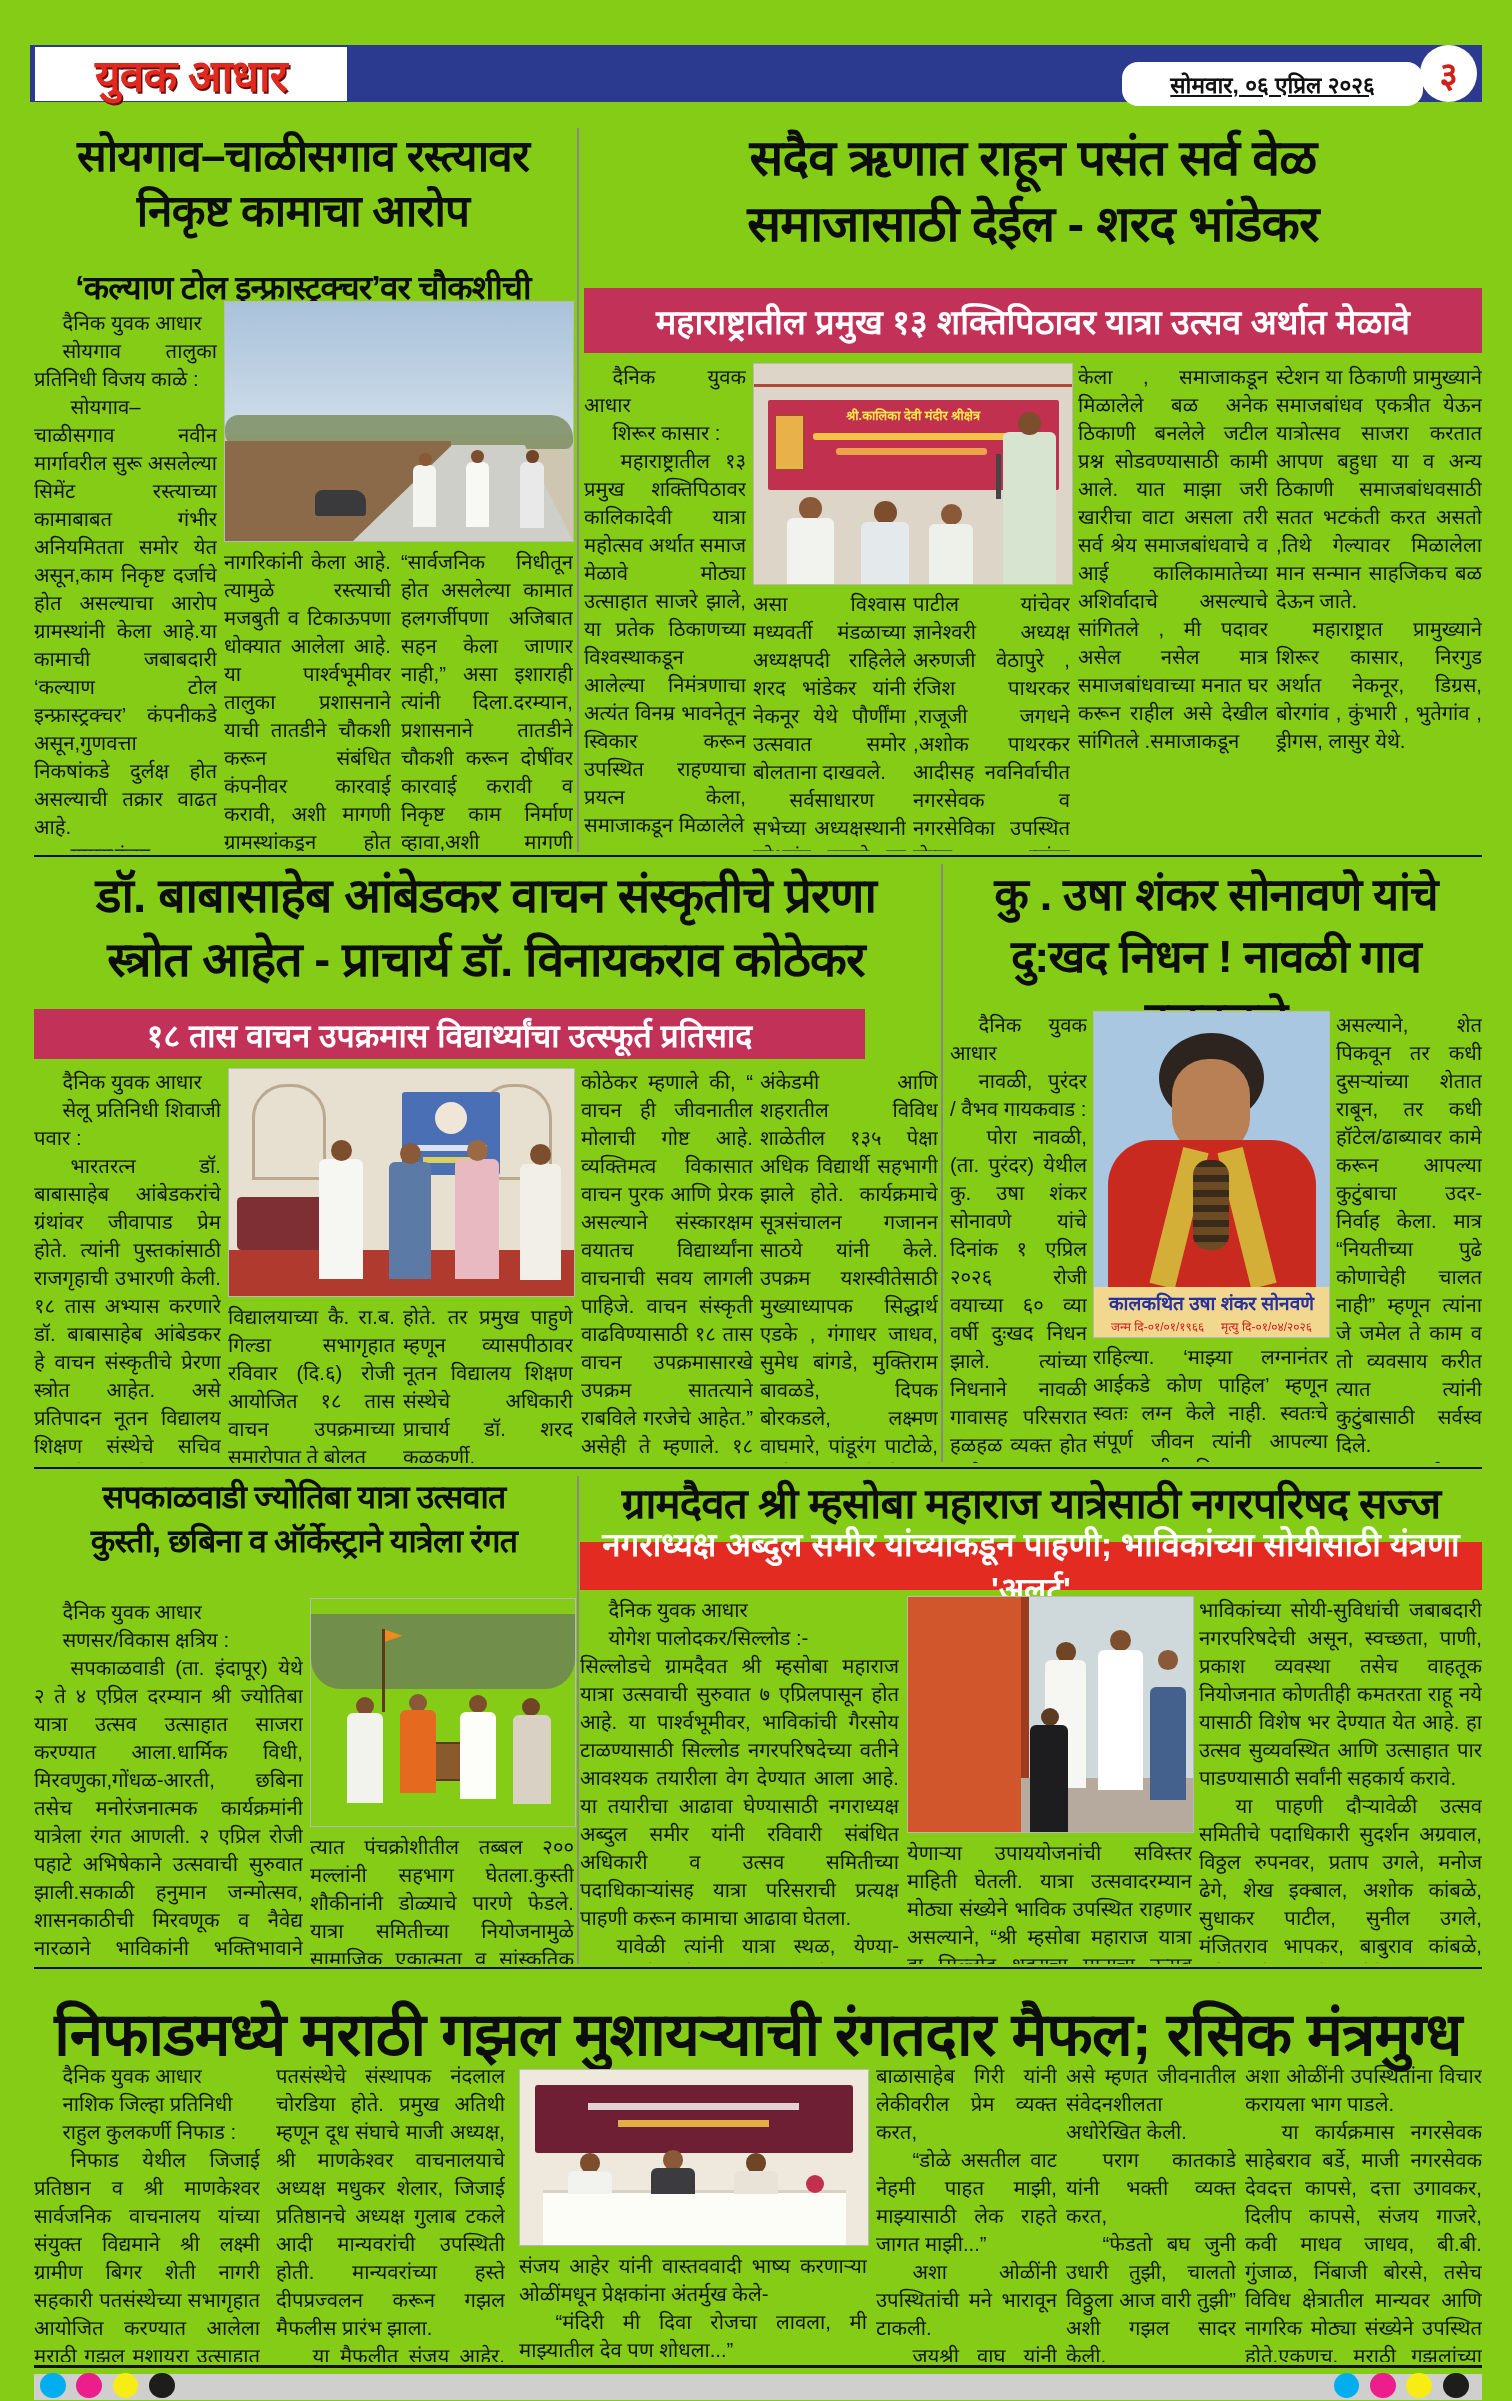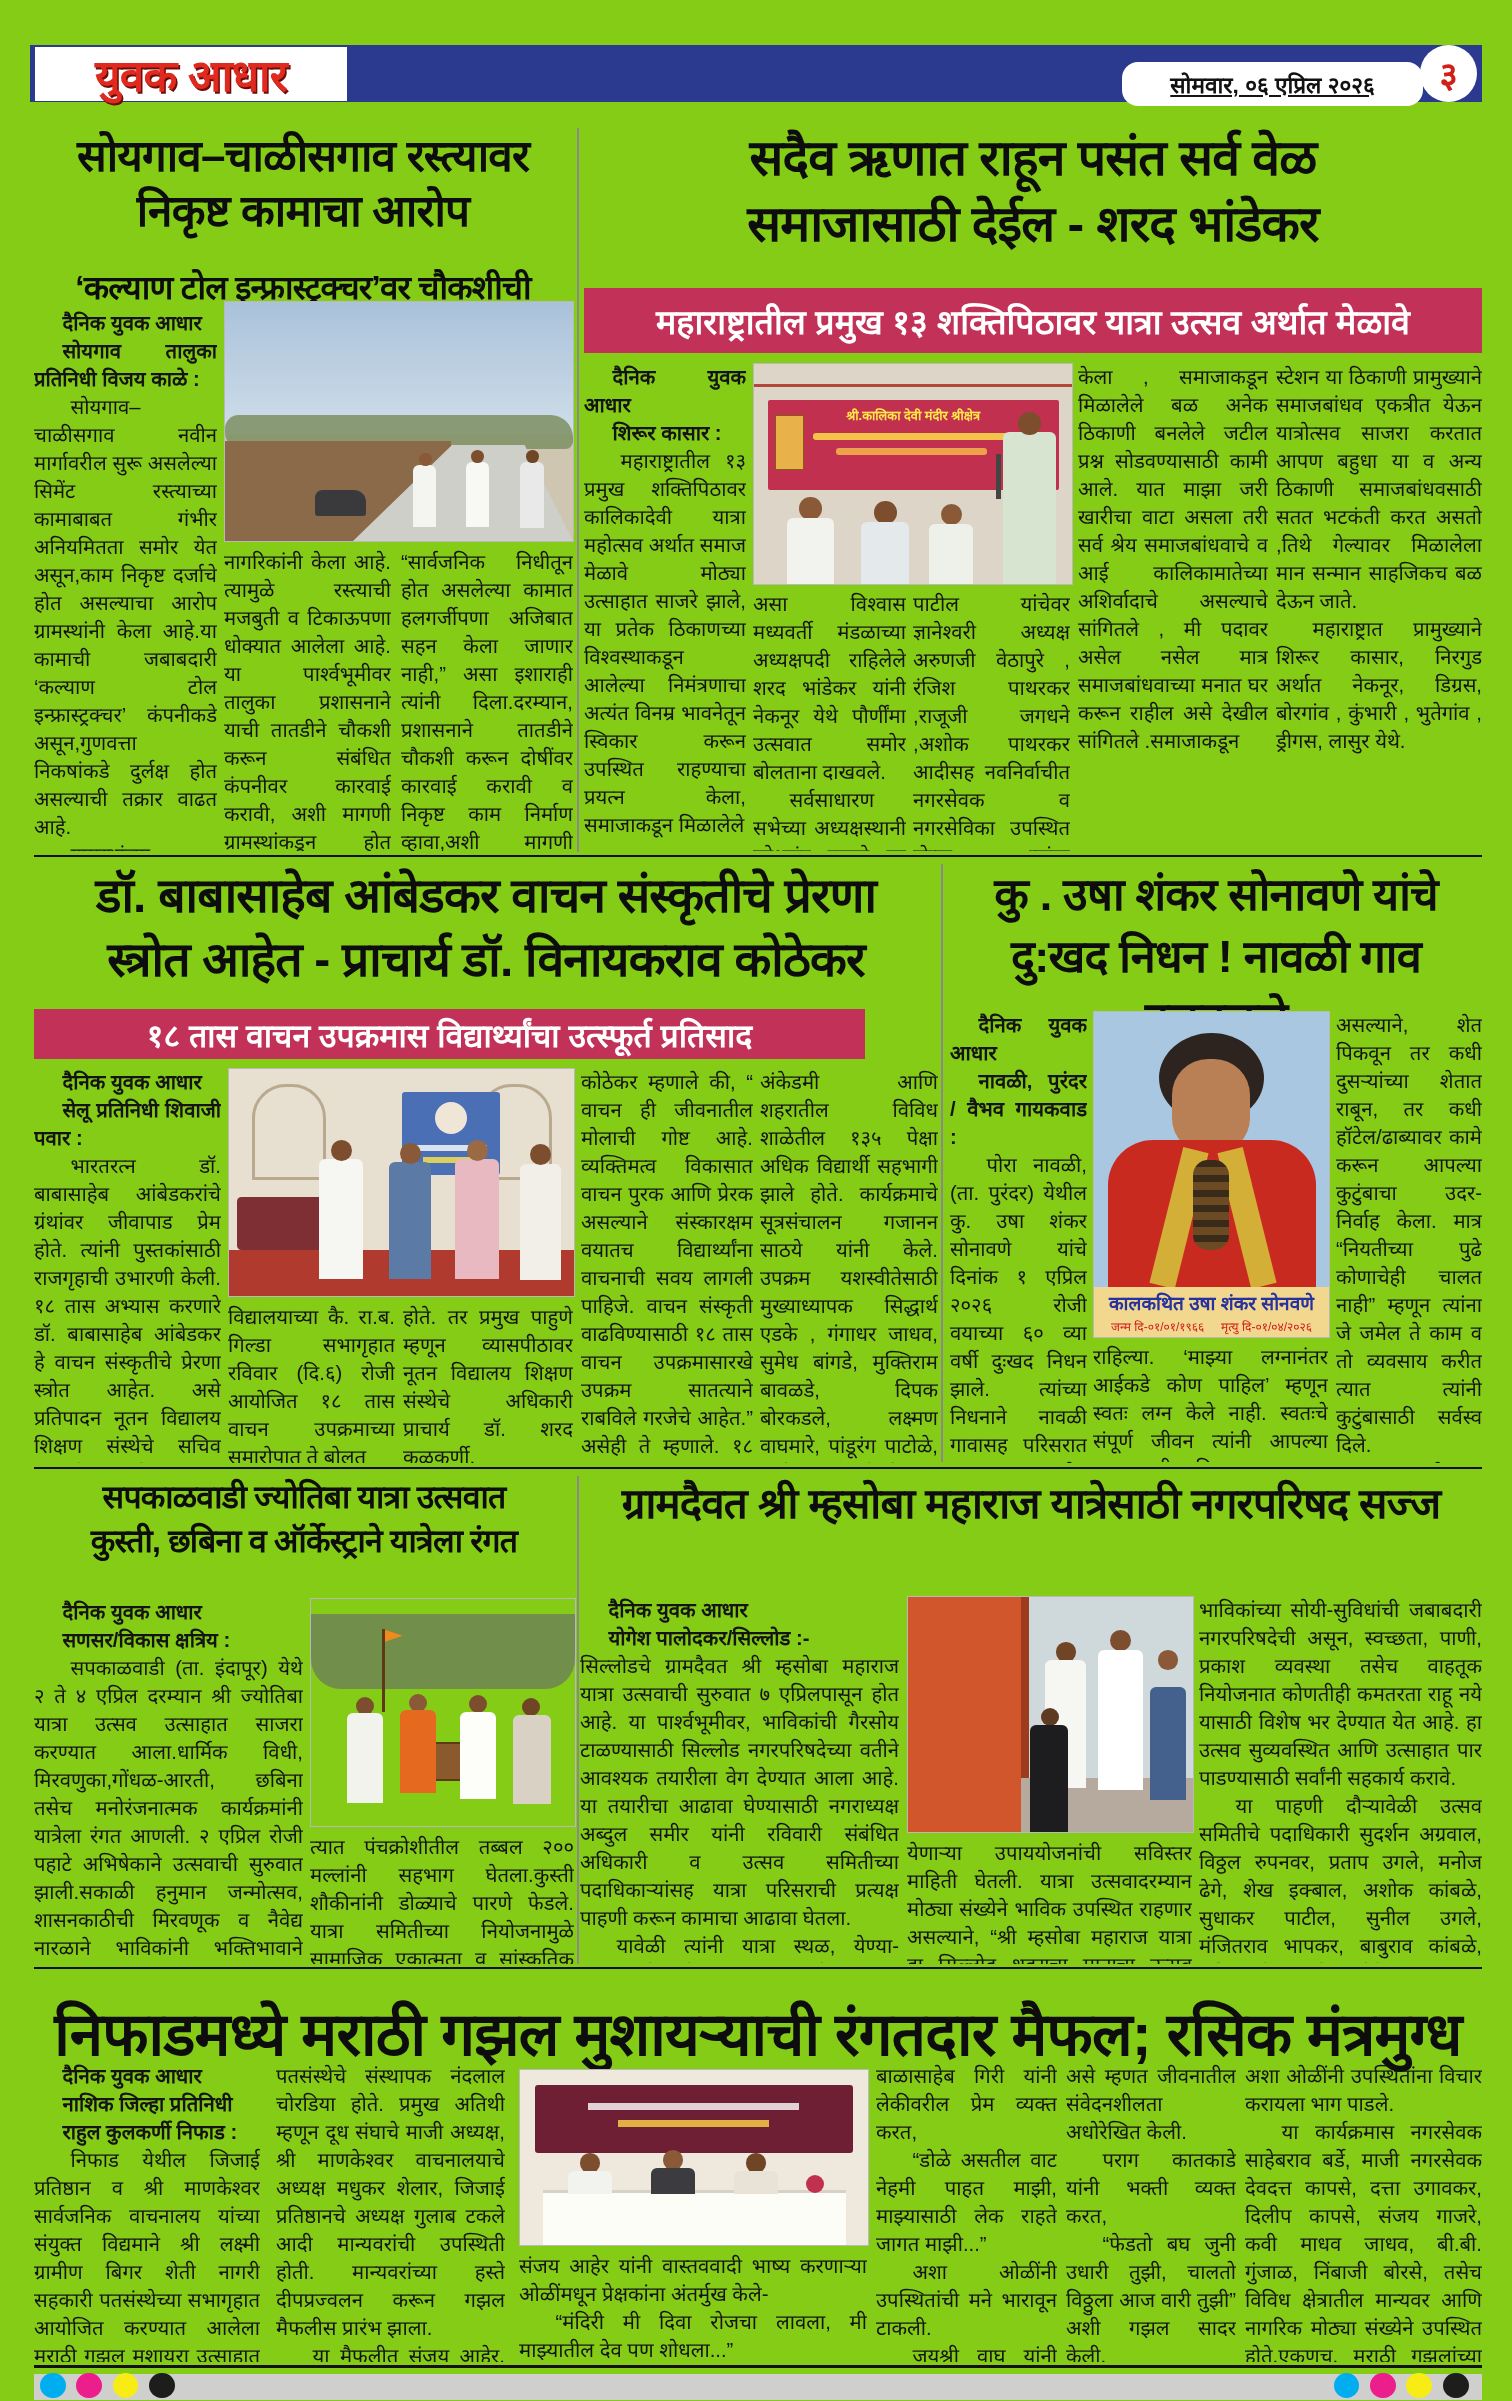--- a/index.html
+++ b/index.html
@@ -3,21 +3,21 @@
 <meta charset="utf-8">
 <style>
   html,body{margin:0;padding:0;background:#e9e9e6;}
   #page{position:relative;width:1512px;height:2401px;background:#84cc16;
         font-family:"Liberation Sans","DejaVu Sans",sans-serif;color:#141414;overflow:hidden;}
   .abs{position:absolute;}
   .head{font-weight:bold;color:#0d0d0d;text-align:center;white-space:pre-line;letter-spacing:-0.8px;}
   .kicker{font-weight:bold;color:#ffffff;text-align:center;display:flex;align-items:center;justify-content:center;}
   .col{position:absolute;overflow:hidden;text-align:justify;}
   .col p{margin:0;text-indent:1.8em;font-size:20.3px;line-height:28px;}
-  .col p.by{font-weight:bold;text-indent:1.4em;}
+  .col p.by{font-weight:normal;text-indent:1.4em;}
   .col p.noind{text-indent:0;}
   .rule-v{position:absolute;width:1.5px;background:#8a8a8a;}
   .rule-h{position:absolute;height:2.3px;background:#111;}
   .ph{position:absolute;overflow:hidden;border:0.8px solid #b9b9b9;}
   .dot{width:25.6px;height:25.6px;border-radius:50%;display:inline-block;margin-right:7.5px;}
   .fig{position:absolute;border-radius:6px 6px 0 0;}
   .headc{position:absolute;border-radius:50%;}
 </style>
 </head>
 <body>
@@ -219,20 +219,21 @@
     <div class="abs" style="left:71px;top:30px;width:3px;height:83px;background:#5d3a14;"></div>
   </div>
 
   <div class="col" style="left:310px;top:1833px;width:264px;height:131px;">
     <p class="noind">त्यात पंचक्रोशीतील तब्बल २०० मल्लांनी सहभाग घेतला.कुस्ती शौकीनांनी डोळ्याचे पारणे फेडले. यात्रा समितीच्या नियोजनामुळे सामाजिक एकात्मता व सांस्कृतिक उत्साह यांचा सुंदर संगम साधला गेला.</p>
   </div>
 
   <div class="rule-v" style="left:577px;top:1476px;height:488px;"></div>
 
   <div class="abs head" style="left:580px;top:1477px;width:902px;height:62px;font-size:42px;line-height:1.3;">ग्रामदैवत श्री म्हसोबा महाराज यात्रेसाठी नगरपरिषद सज्ज</div>
+  <div class="abs kicker" style="left:580px;top:1542px;width:902px;height:48px;background:#e42b22;font-size:33px;">नगराध्यक्ष अब्दुल समीर यांच्याकडून पाहणी; भाविकांच्या सोयीसाठी यंत्रणा 'अलर्ट'</div>
 
   <div class="col" style="left:580px;top:1596px;width:319px;height:367px;">
     <p class="by">दैनिक युवक आधार</p>
     <p class="by">योगेश पालोदकर/सिल्लोड :-</p>
     <p class="noind">सिल्लोडचे ग्रामदैवत श्री म्हसोबा महाराज यात्रा उत्सवाची सुरुवात ७ एप्रिलपासून होत आहे. या पार्श्वभूमीवर, भाविकांची गैरसोय टाळण्यासाठी सिल्लोड नगरपरिषदेच्या वतीने आवश्यक तयारीला वेग देण्यात आला आहे. या तयारीचा आढावा घेण्यासाठी नगराध्यक्ष अब्दुल समीर यांनी रविवारी संबंधित अधिकारी व उत्सव समितीच्या पदाधिकाऱ्यांसह यात्रा परिसराची प्रत्यक्ष पाहणी करून कामाचा आढावा घेतला.</p>
     <p>यावेळी त्यांनी यात्रा स्थळ, येण्या-जाणाऱ्यांचे मार्ग, स्वच्छता, बाजारपेठ</p>
   </div>
 
   <div class="ph" style="left:907px;top:1596px;width:285px;height:235px;background:#cfd8da;">
     <div class="abs" style="left:0;top:0;width:113px;height:235px;background:#d2562c;"></div>

